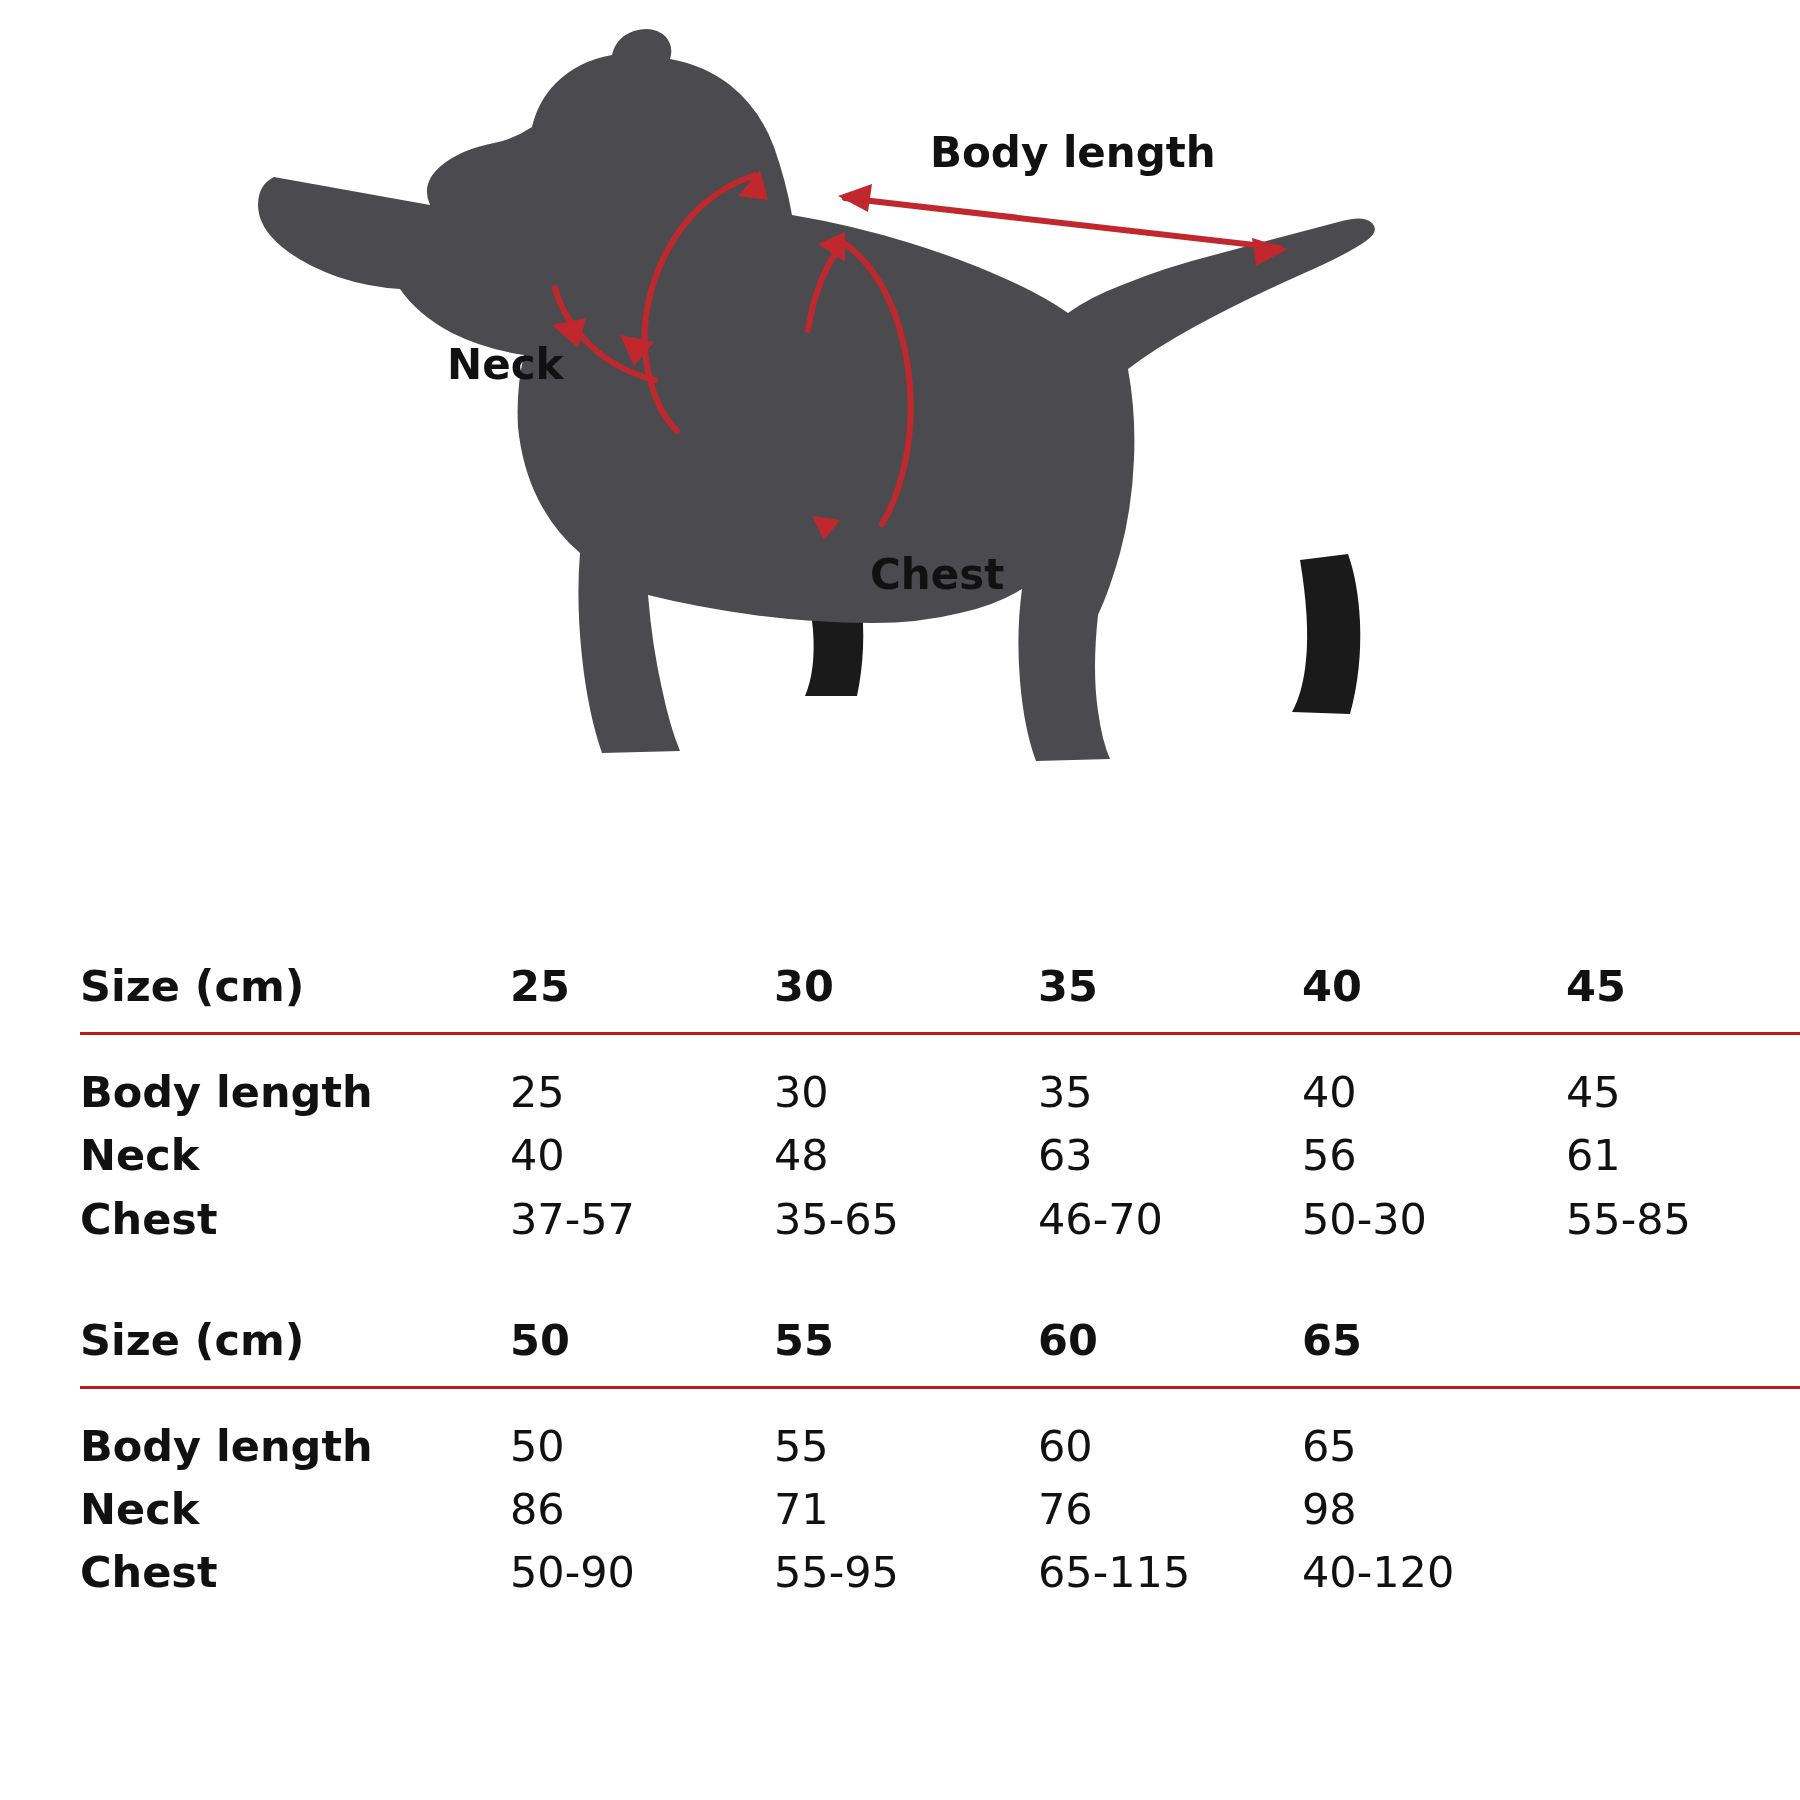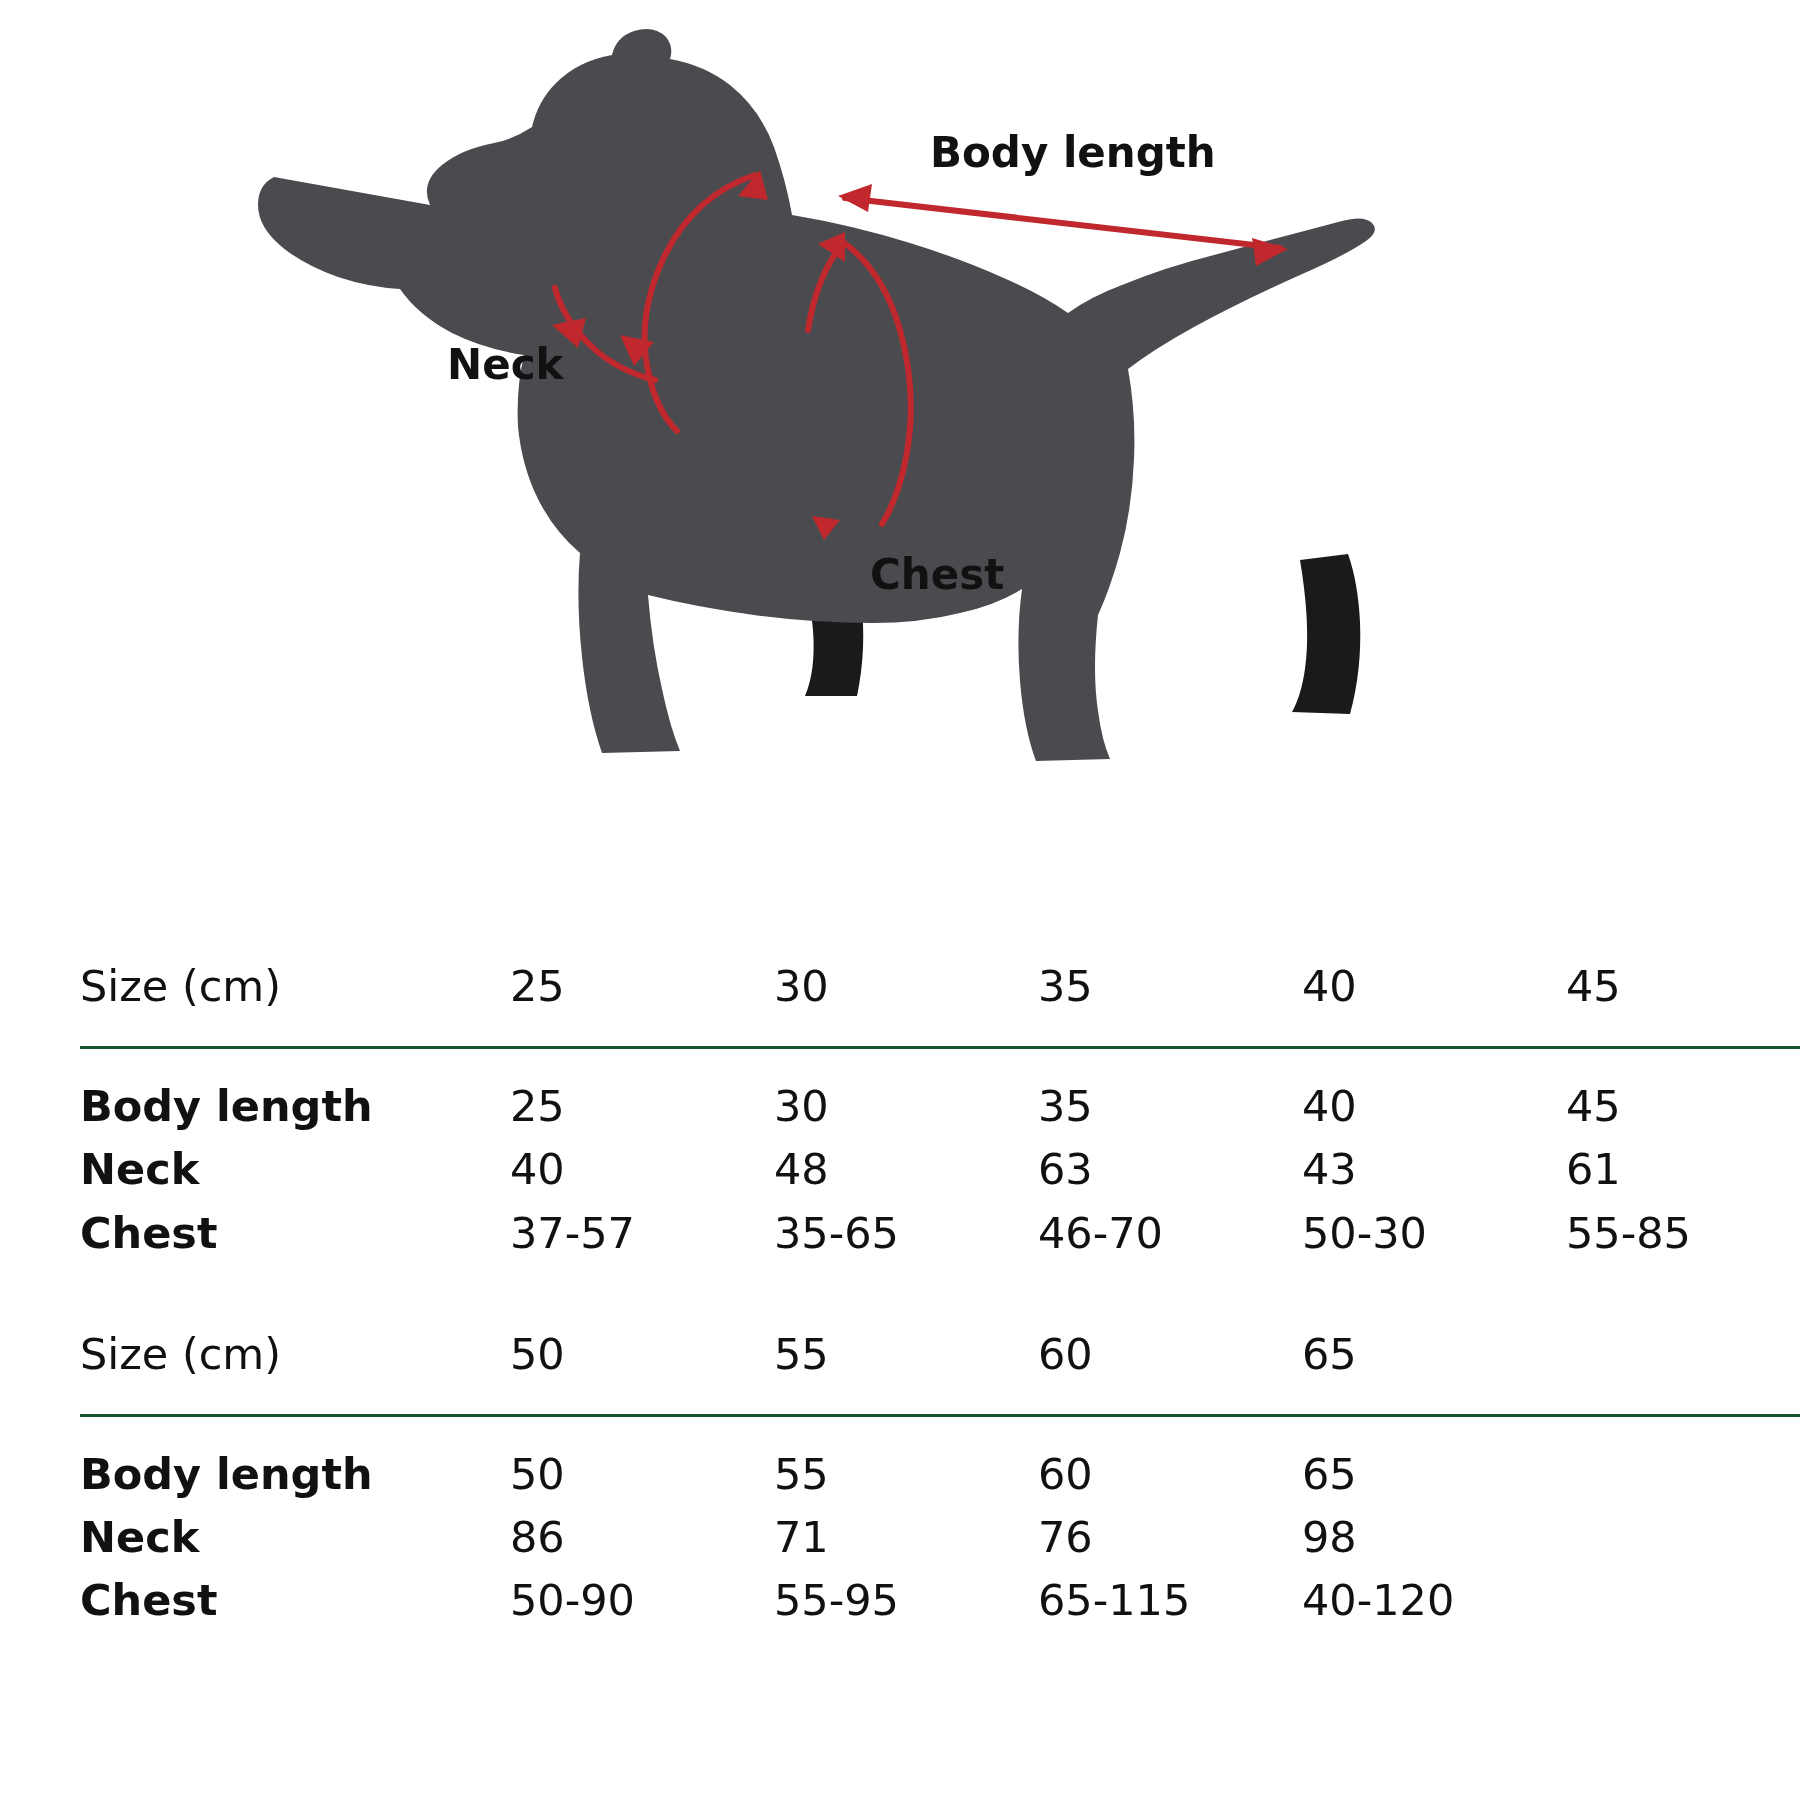--- a/index.html
+++ b/index.html
@@ -70,23 +70,23 @@
   table.size-table th,
   table.size-table td {
     text-align: left;
     padding: 0;
     font-family: "DejaVu Sans", sans-serif;
     font-size: 43px;
     line-height: 1.47;
     color: #111111;
   }
   table.size-table thead th {
-    font-weight: normal;
-    padding-bottom: 28px;
-    border-bottom: 3px solid #14532d;
+    font-weight: bold;
+    padding-bottom: 14px;
+    border-bottom: 3px solid #b91c1c;
   }
   table.size-table tbody tr:first-child td {
     padding-top: 26px;
   }
   table.size-table td.row-head {
     font-weight: bold;
   }
   table.size-table td.val {
     font-weight: normal;
   }
@@ -212,21 +212,21 @@
         <td class="val">30</td>
         <td class="val">35</td>
         <td class="val">40</td>
         <td class="val">45</td>
       </tr>
       <tr>
         <td class="row-head">Neck</td>
         <td class="val">40</td>
         <td class="val">48</td>
         <td class="val">63</td>
-        <td class="val">43</td>
+        <td class="val">56</td>
         <td class="val">61</td>
       </tr>
       <tr>
         <td class="row-head">Chest</td>
         <td class="val">37-57</td>
         <td class="val">35-65</td>
         <td class="val">46-70</td>
         <td class="val">50-30</td>
         <td class="val">55-85</td>
       </tr>

